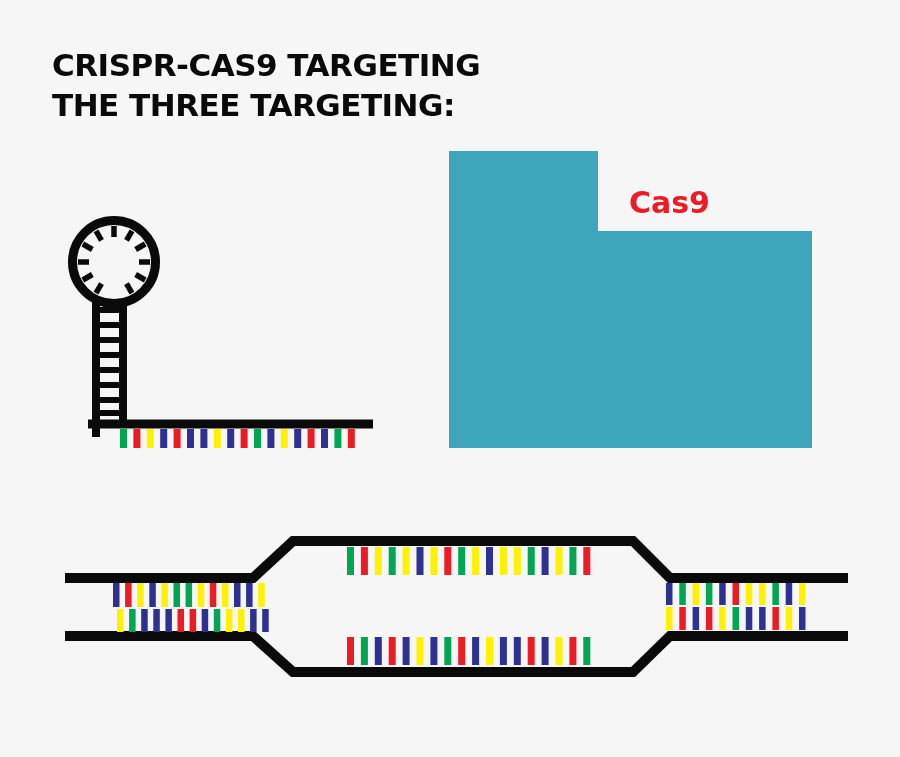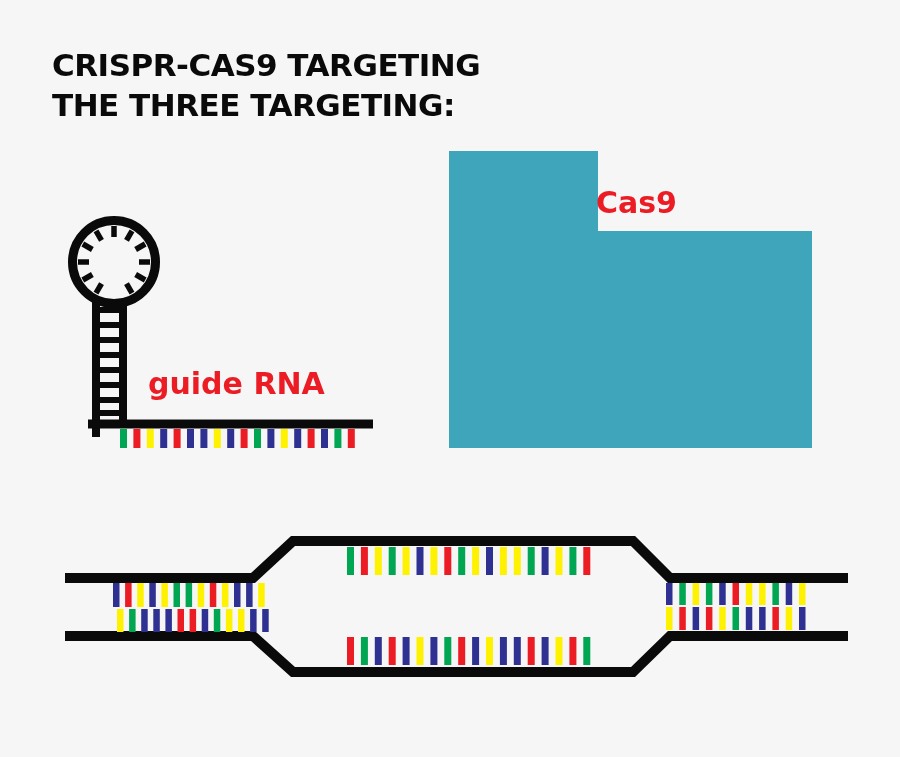--- a/index.html
+++ b/index.html
@@ -22,21 +22,21 @@
     white-space:nowrap;
     margin-top:20px;
   }
   .red-label{
     position:absolute;
     font-weight:bold;
     color:var(--label-red,#ec1c24);
     white-space:nowrap;
   }
   .lbl-grna{left:148px;top:366px;font-size:30px;}
-  .lbl-cas9{left:596px;top:185px;font-size:30px;}
+  .lbl-cas9{left:629px;top:185px;font-size:30px;}
   .lbl-target{left:378px;top:586px;font-size:33px;}
   svg{position:absolute;overflow:visible;}
   .svg-grna{left:60px;top:205px;width:330px;height:250px;}
   .svg-cas9{left:449px;top:151px;width:364px;height:298px;}
   .svg-dna{left:60px;top:525px;width:800px;height:160px;}
   .ink-stroke{stroke:var(--ink,#0a0a0a);fill:none;}
   .cas9-fill{fill:var(--cas9-fill,#3ea5ba);stroke:none;}
 </style>
 </head>
 <body>
@@ -89,21 +89,20 @@
         <rect x="254.0" y="429" width="7" height="19" fill="#00a651"></rect>
         <rect x="267.4" y="429" width="7" height="19" fill="#2e3192"></rect>
         <rect x="280.8" y="429" width="7" height="19" fill="#fff200"></rect>
         <rect x="294.2" y="429" width="7" height="19" fill="#2e3192"></rect>
         <rect x="307.6" y="429" width="7" height="19" fill="#ec1c24"></rect>
         <rect x="321.0" y="429" width="7" height="19" fill="#2e3192"></rect>
         <rect x="334.4" y="429" width="7" height="19" fill="#00a651"></rect>
         <rect x="347.8" y="429" width="7" height="19" fill="#ec1c24"></rect>
       </g>
   </svg>
-  <div class="red-label lbl-grna">guide RNA</div>
 
   <svg class="svg-cas9" viewBox="449 151 364 298">
     <polygon points="449,151 598,151 598,231 812,231 812,448 449,448" class="cas9-fill"></polygon>
   </svg>
   <div class="red-label lbl-cas9">Cas9</div>
 
   <svg class="svg-dna" viewBox="60 525 800 160">
     <path d="M65 578 H253 L293 541 H633 L670 578 H848" class="ink-stroke" stroke-width="10"></path>
     <path d="M65 636 H253 L293 672 H633 L670 636 H848" class="ink-stroke" stroke-width="10"></path>
 

